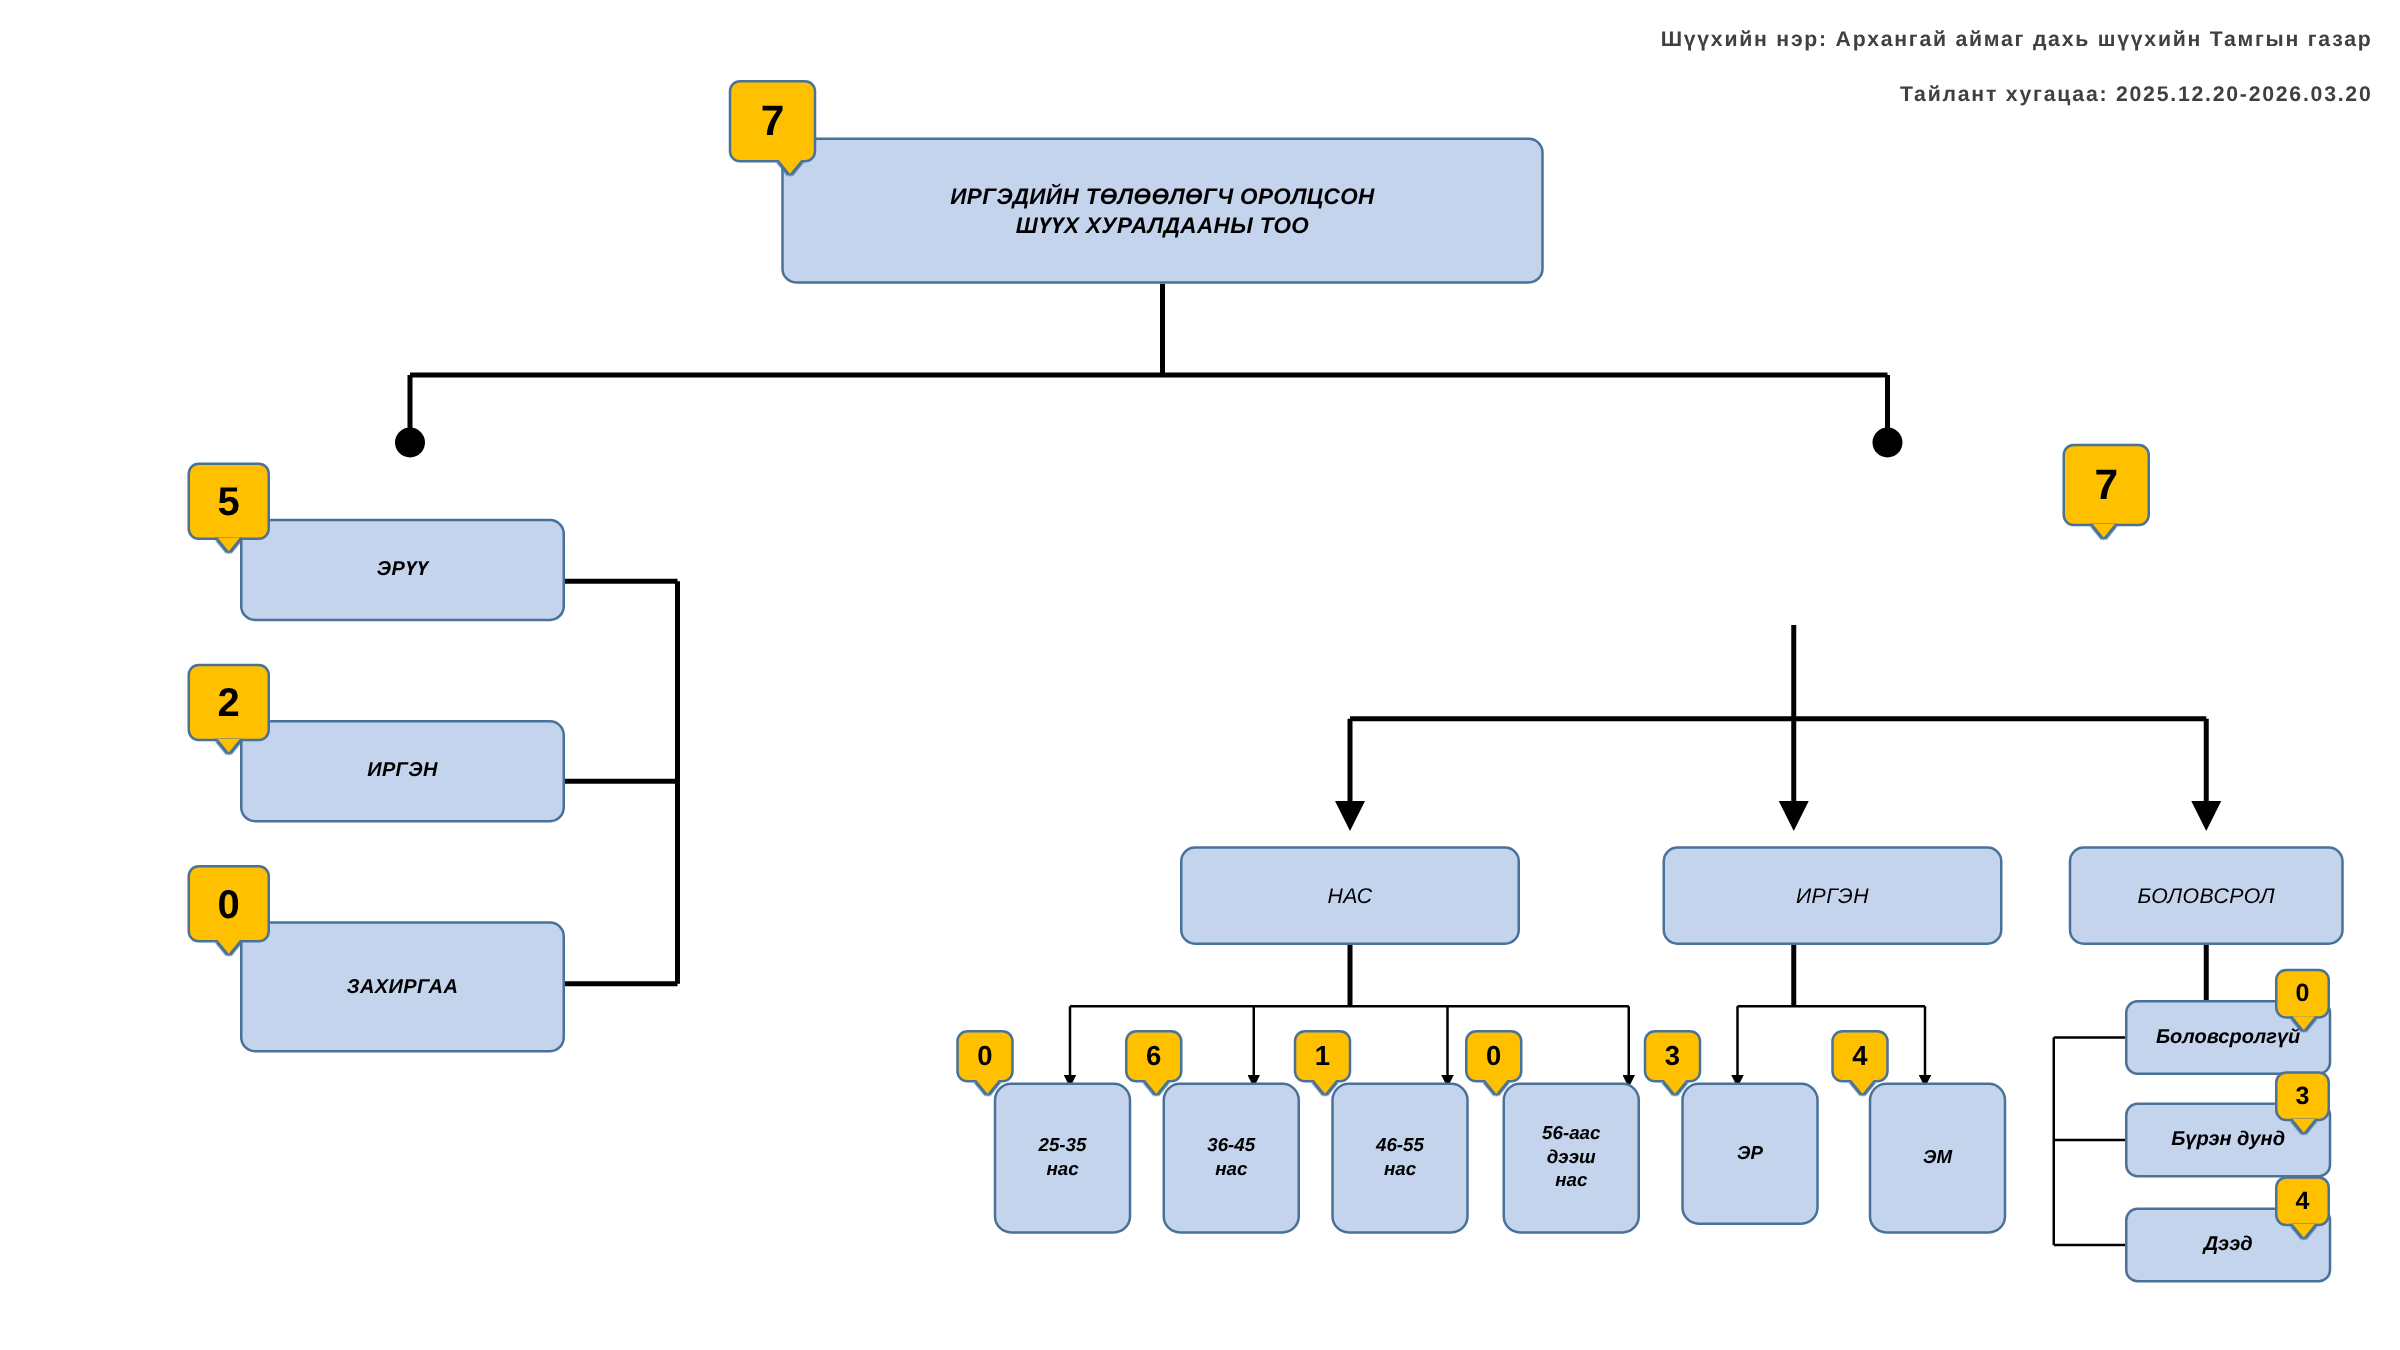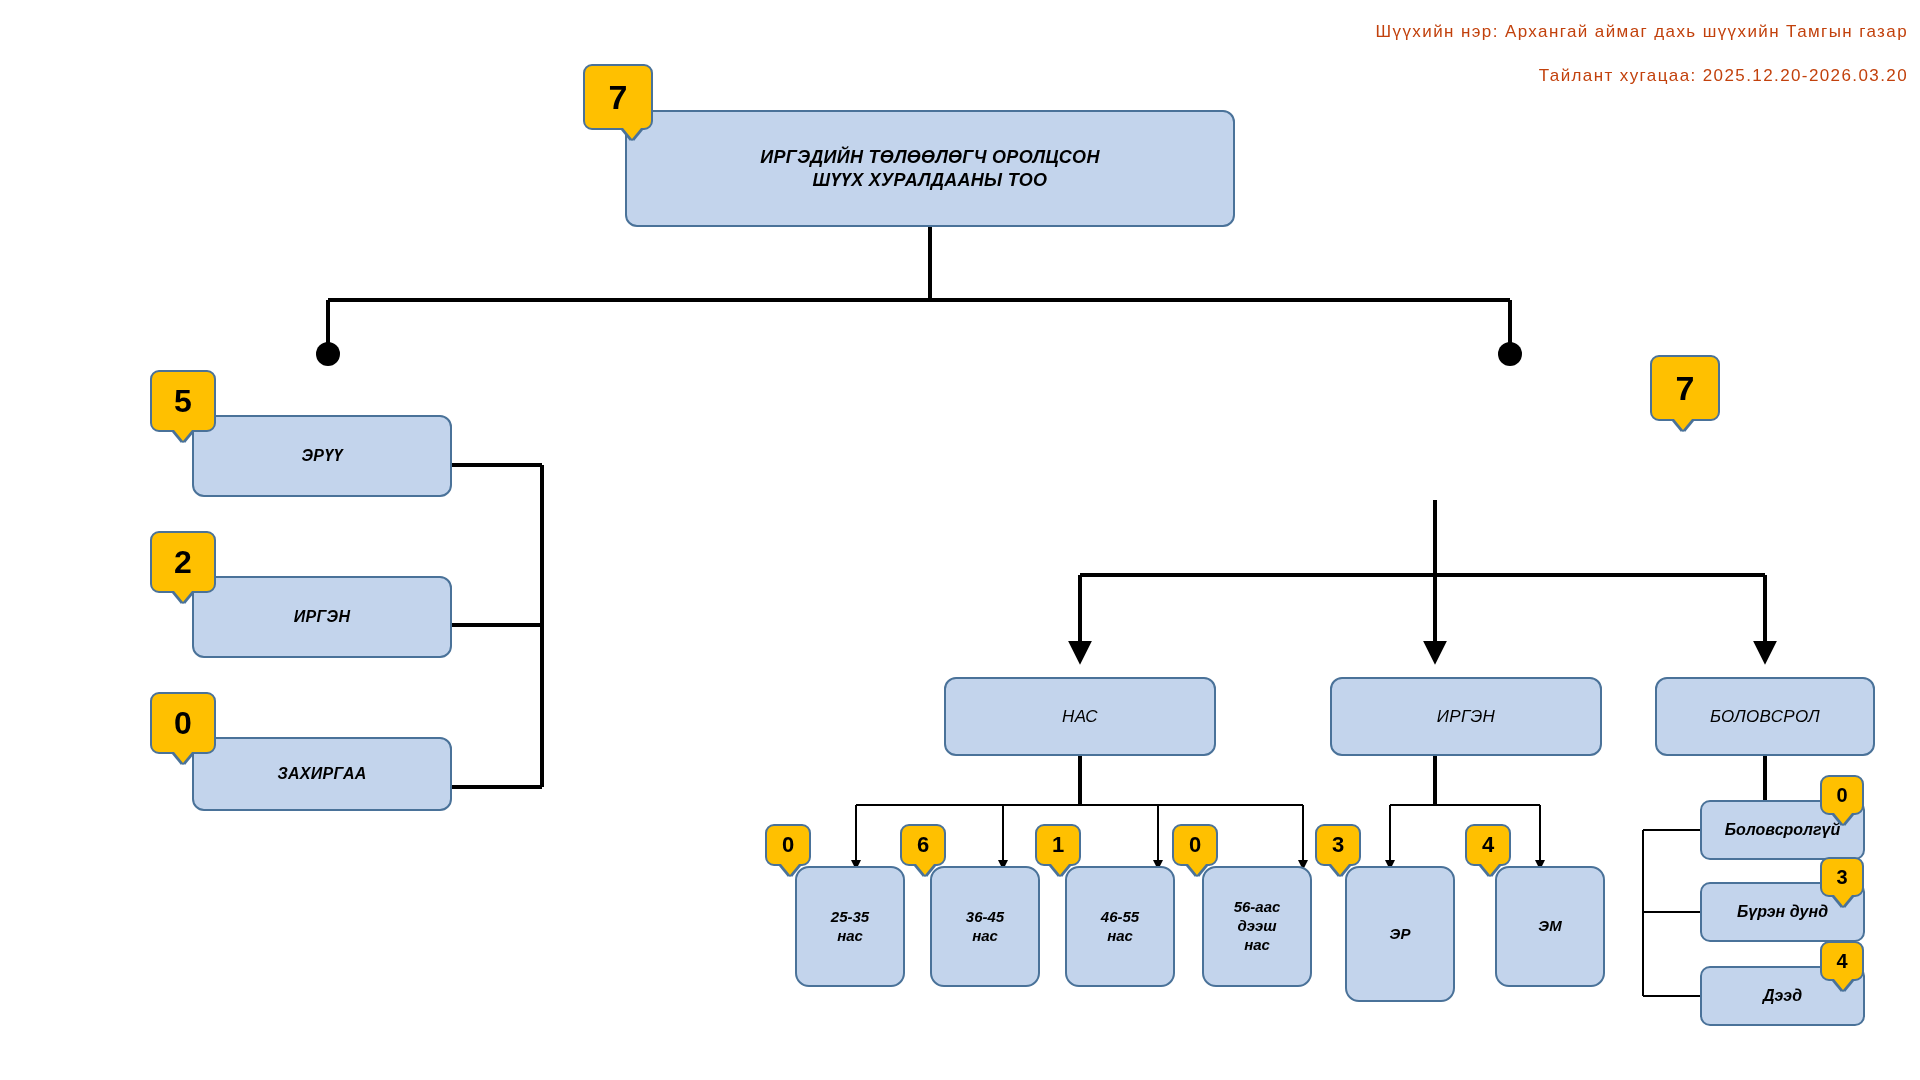--- a/index.html
+++ b/index.html
@@ -23,26 +23,26 @@
     position: absolute;
     left: 0; top: 0;
     width: 1920px;
     height: 1080px;
     pointer-events: none;
   }
 
   
   .hdr {
     position: absolute;
-    right: 12px;
+    right: 22px;
     text-align: right;
-    font-weight: normal;
+    font-weight: bold;
     font-size: 17px;
     letter-spacing: 1.4px;
-    color: #c2410c;
+    color: #404040;
     white-space: nowrap;
   }
   .hdr.l1 { top: 22px; }
   .hdr.l2 { top: 66px; }
 
   
   .node {
     position: absolute;
     box-sizing: border-box;
     background: #c3d4ec;
@@ -186,21 +186,21 @@
   <div class="node lvl2" style="left:192px; top:415px; width:260px; height:82px;">
     <span class="txt">ЭРҮҮ</span>
   </div>
   <div class="badge med tail-left" style="left:150px; top:370px;">5</div>
 
   <div class="node lvl2" style="left:192px; top:576px; width:260px; height:82px;">
     <span class="txt">ИРГЭН</span>
   </div>
   <div class="badge med tail-left" style="left:150px; top:531px;">2</div>
 
-  <div class="node lvl2" style="left:192px; top:737px; width:260px; height:74px;">
+  <div class="node lvl2" style="left:192px; top:737px; width:260px; height:105px;">
     <span class="txt">ЗАХИРГАА</span>
   </div>
   <div class="badge med tail-left" style="left:150px; top:692px;">0</div>
 
   <div class="badge big tail-left" style="left:1650px; top:355px;">7</div>
 
   <div class="node lvl3" style="left:944px; top:677px; width:272px; height:79px;">
     <span class="txt">НАС</span>
   </div>
 
@@ -238,21 +238,21 @@
 
   <div class="node leaf" style="left:1202px; top:866px; width:110px; height:121px;">
     <div class="txt">
       <div>56-аас</div>
       <div>дээш</div>
       <div>нас</div>
     </div>
   </div>
   <div class="badge sml tail-right" style="left:1172px; top:824px;">0</div>
 
-  <div class="node leaf" style="left:1345px; top:866px; width:110px; height:136px;">
+  <div class="node leaf" style="left:1345px; top:866px; width:110px; height:114px;">
     <span class="txt">ЭР</span>
   </div>
   <div class="badge sml tail-right" style="left:1315px; top:824px;">3</div>
 
   <div class="node leaf" style="left:1495px; top:866px; width:110px; height:121px;">
     <span class="txt">ЭМ</span>
   </div>
   <div class="badge sml tail-right" style="left:1465px; top:824px;">4</div>
 
   <div class="node leaf-small" style="left:1700px; top:800px; width:165px; height:60px;">

